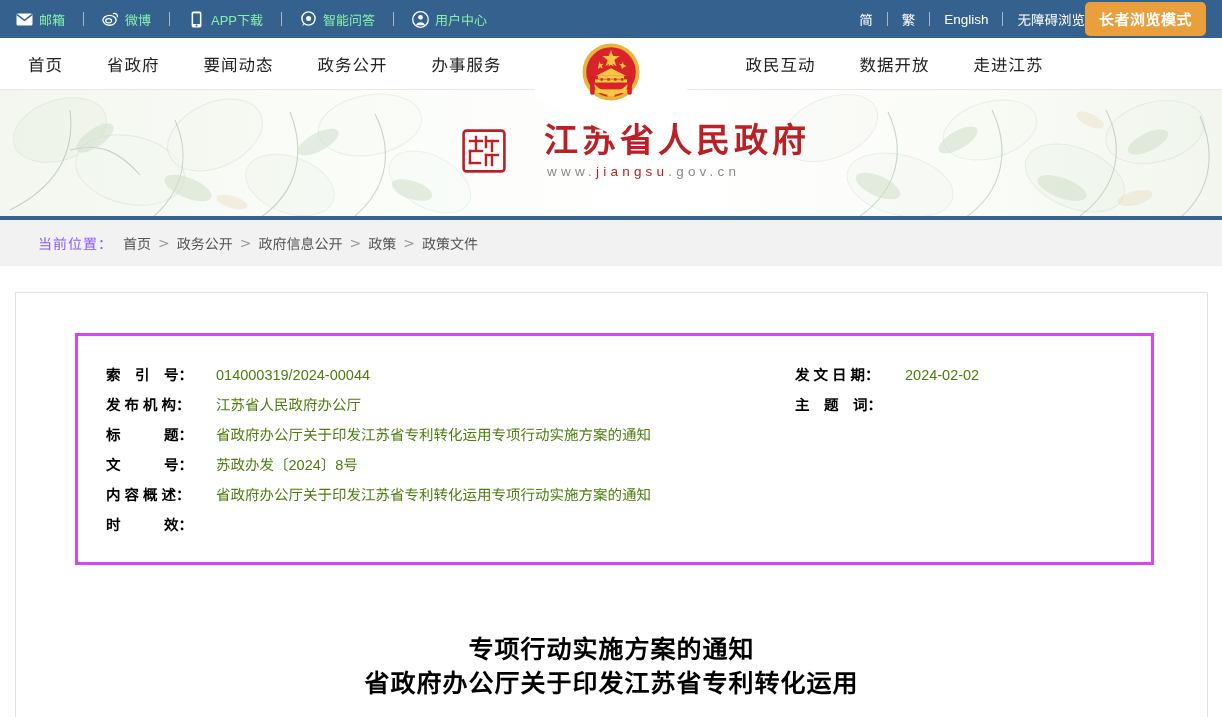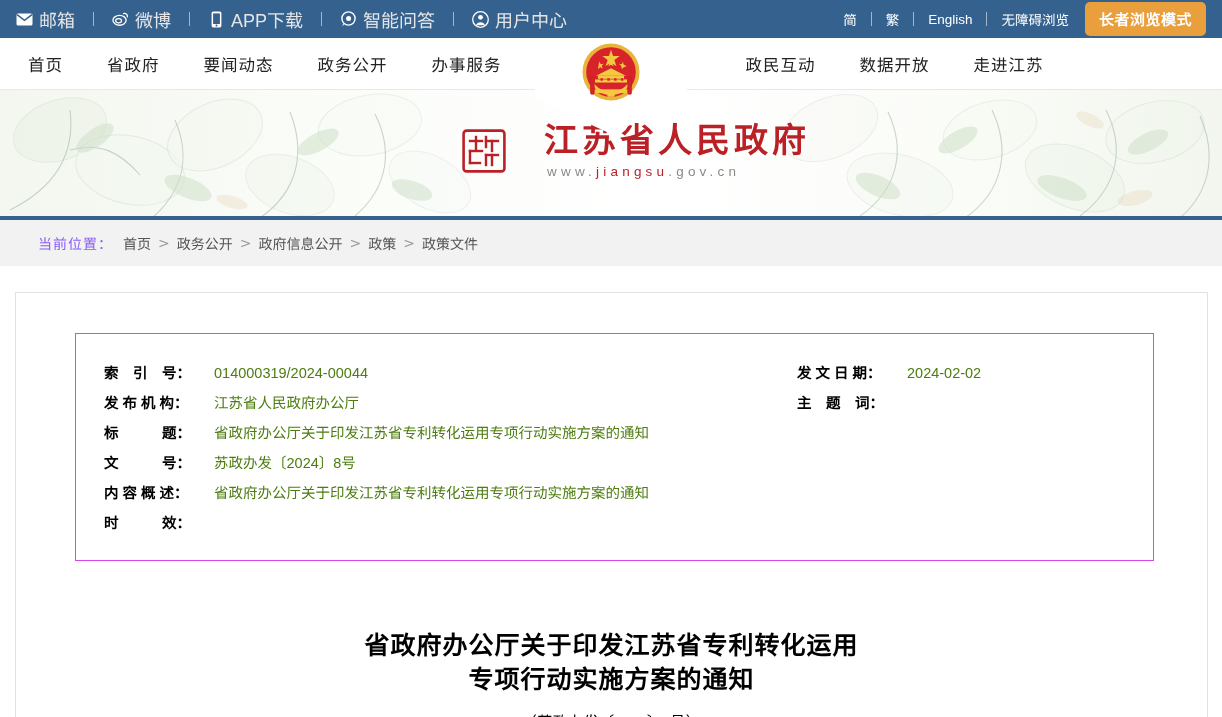--- a/index.html
+++ b/index.html
@@ -17,21 +17,21 @@
     background: #34618e;
     display: flex;
     align-items: center;
     justify-content: space-between;
     padding: 0 16px 0 14px;
     color: #ffffff;
   }
   .topbar-left, .topbar-right { display: flex; align-items: center; }
   .tb-item {
     display: flex; align-items: center;
-    font-size: 18px; color: #e5e5e5;
+    font-size: 13px; color: #86efac;
     white-space: nowrap;
     padding: 0 2px;
     cursor: pointer;
   }
   .tb-item .tb-ico {
     display: inline-flex; align-items: center; justify-content: center;
     width: 17px; height: 17px; margin-right: 6px;
   }
   .tb-sep {
     width: 1px; height: 14px;
@@ -40,21 +40,21 @@
   }
   .tb-sep-r { margin: 0 14px; }
   .tb-lang { font-size: 13.5px; color: #fff; cursor: pointer; white-space: nowrap; }
   .elder-btn {
     background: #ea9f3d;
     color: #ffffff;
     font-size: 15px;
     font-weight: bold;
     border-radius: 5px;
     padding: 6px 14px 7px;
-    margin-left: 16px;
+    margin-left: 0;
     letter-spacing: 0.5px;
     cursor: pointer;
     white-space: nowrap;
   }
 
   
   .nav {
     height: 52px;
     background: #ffffff;
     display: flex;
@@ -153,21 +153,21 @@
   
   .page-body { background: #ffffff; padding-top: 0; }
   .card {
     margin: 26px 14px 0 15px;
     border: 1px solid #e2e2e2;
     background: #ffffff;
     height: 640px;
   }
   .infobox {
     margin: 40px 53px 0 59px;
-    border: 1px solid #d946ef;
+    border: 3px solid #d946ef;
     padding: 24px 26px 22px 28px;
     display: flex;
     justify-content: space-between;
   }
   .info-col { font-size: 14.5px; color: #000000; }
   .info-col-left { width: 620px; }
   .info-col-right { width: 330px; }
   .info-row {
     display: flex;
     align-items: baseline;
@@ -459,20 +459,20 @@
         </div>
         <div class="info-row">
           <span class="info-key">主　题　词：</span>
           <span class="info-val"></span>
         </div>
       </div>
     </div>
 
     <div class="doc-head">
       <div class="doc-title">
+        <div>专项行动实施方案的通知</div>
         <div>省政府办公厅关于印发江苏省专利转化运用</div>
-        <div>专项行动实施方案的通知</div>
       </div>
       <div class="doc-sub">（苏政办发〔2024〕8号）</div>
     </div>
 
   </div>
 </div>
 
 </body></html>

